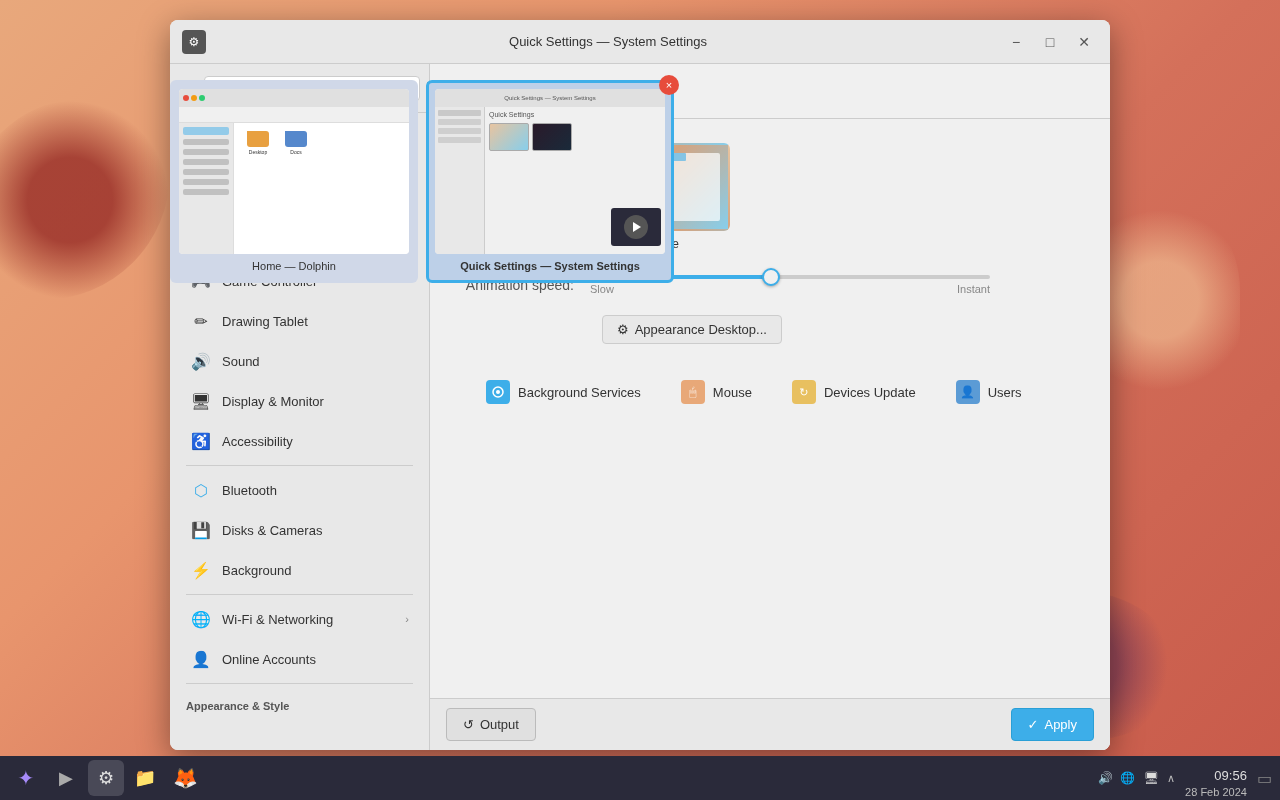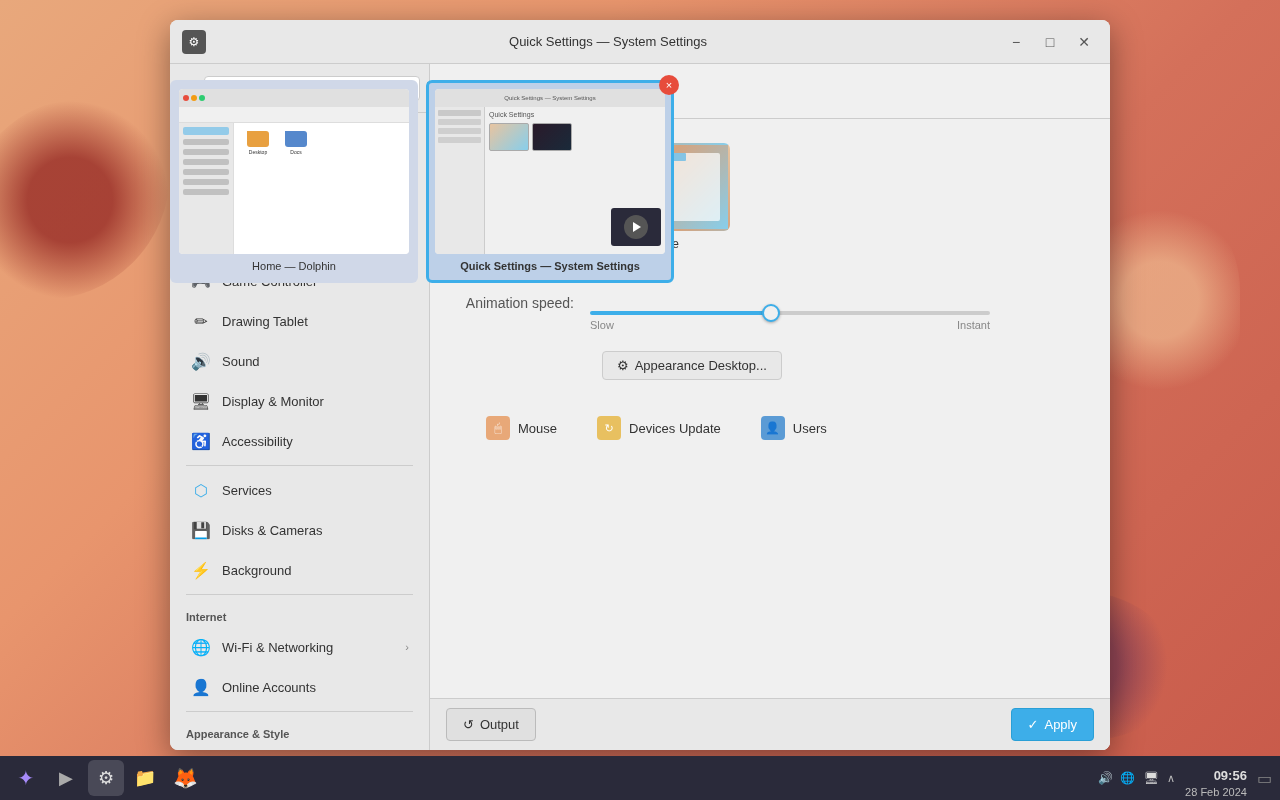--- a/index.html
+++ b/index.html
@@ -71,21 +71,21 @@
       color: #ddd;
       font-size: 12px;
     }
     .taskbar-right-icons {
       display: flex; align-items: center; gap: 8px;
     }
     .taskbar-clock {
       text-align: right;
       line-height: 1.3;
     }
-    .taskbar-clock .time { font-size: 13px; font-weight: 700; margin-top: 11px; }
+    .taskbar-clock .time { font-size: 13px; font-weight: 400; margin-top: 11px; }
     .taskbar-clock .date { font-size: 11px; color: #bbb; }
 
     
     .window {
       position: absolute;
       top: 20px; left: 170px;
       width: 940px;
       height: 730px;
       background: #f0f0f0;
       border-radius: 8px;
@@ -339,21 +339,20 @@
       color: #555;
       width: 120px;
       text-align: right;
     }
     .speed-slider-container {
       display: flex;
       flex-direction: column;
       gap: 4px;
       flex: 1;
       max-width: 400px;
-      margin-top: 36px;
     }
     .speed-slider {
       width: 100%;
       height: 4px;
       appearance: none;
       background: linear-gradient(to right, #3daee9 0%, #3daee9 45%, #ccc 45%);
       border-radius: 2px;
       outline: none;
       cursor: pointer;
     }
@@ -744,34 +743,33 @@
       </div>
       <div class="sidebar-item">
         <div class="sidebar-item-icon">♿</div>
         <span class="sidebar-item-label">Accessibility</span>
       </div>
 
       <div class="sidebar-divider"></div>
 
       <div class="sidebar-item">
         <div class="sidebar-item-icon" style="color:#3daee9;">⬡</div>
-        <span class="sidebar-item-label">Services</span>
+        <span class="sidebar-item-label">Bluetooth</span>
       </div>
       <div class="sidebar-item">
         <div class="sidebar-item-icon">💾</div>
         <span class="sidebar-item-label">Disks &amp; Cameras</span>
       </div>
       <div class="sidebar-item">
         <div class="sidebar-item-icon" style="color:#f39c12;">⚡</div>
         <span class="sidebar-item-label">Background</span>
       </div>
 
       <div class="sidebar-divider"></div>
 
-      <div class="sidebar-section-label">Internet</div>
       <div class="sidebar-item">
         <div class="sidebar-item-icon" style="color:#3daee9;">🌐</div>
         <span class="sidebar-item-label">Wi-Fi &amp; Networking</span>
         <span class="sidebar-item-arrow">›</span>
       </div>
       <div class="sidebar-item">
         <div class="sidebar-item-icon" style="color:#3daee9;">👤</div>
         <span class="sidebar-item-label">Online Accounts</span>
       </div>
 
@@ -821,20 +819,29 @@
 
         <div class="section-row">
           <div style="width:136px;"></div>
           <button class="appearance-btn">
             <span>⚙</span>
             <span>Appearance Desktop...</span>
           </button>
         </div>
 
         <div class="quick-launch">
+          <div class="quick-item">
+            <div class="quick-item-icon" style="background:#3daee9;">
+              <svg width="14" height="14" viewBox="0 0 14 14" fill="none">
+                <circle cx="7" cy="7" r="5" stroke="white" stroke-width="1.5" fill="none"></circle>
+                <circle cx="7" cy="7" r="2" fill="white"></circle>
+              </svg>
+            </div>
+            <span class="quick-item-label">Background Services</span>
+          </div>
           <div class="quick-item">
             <div class="quick-item-icon" style="background:#e8a878;">
               <span style="color:white;font-size:12px;">🖱</span>
             </div>
             <span class="quick-item-label">Mouse</span>
           </div>
           <div class="quick-item">
             <div class="quick-item-icon" style="background:#e8c060;">
               <span style="color:white;font-size:11px;">↻</span>
             </div>

